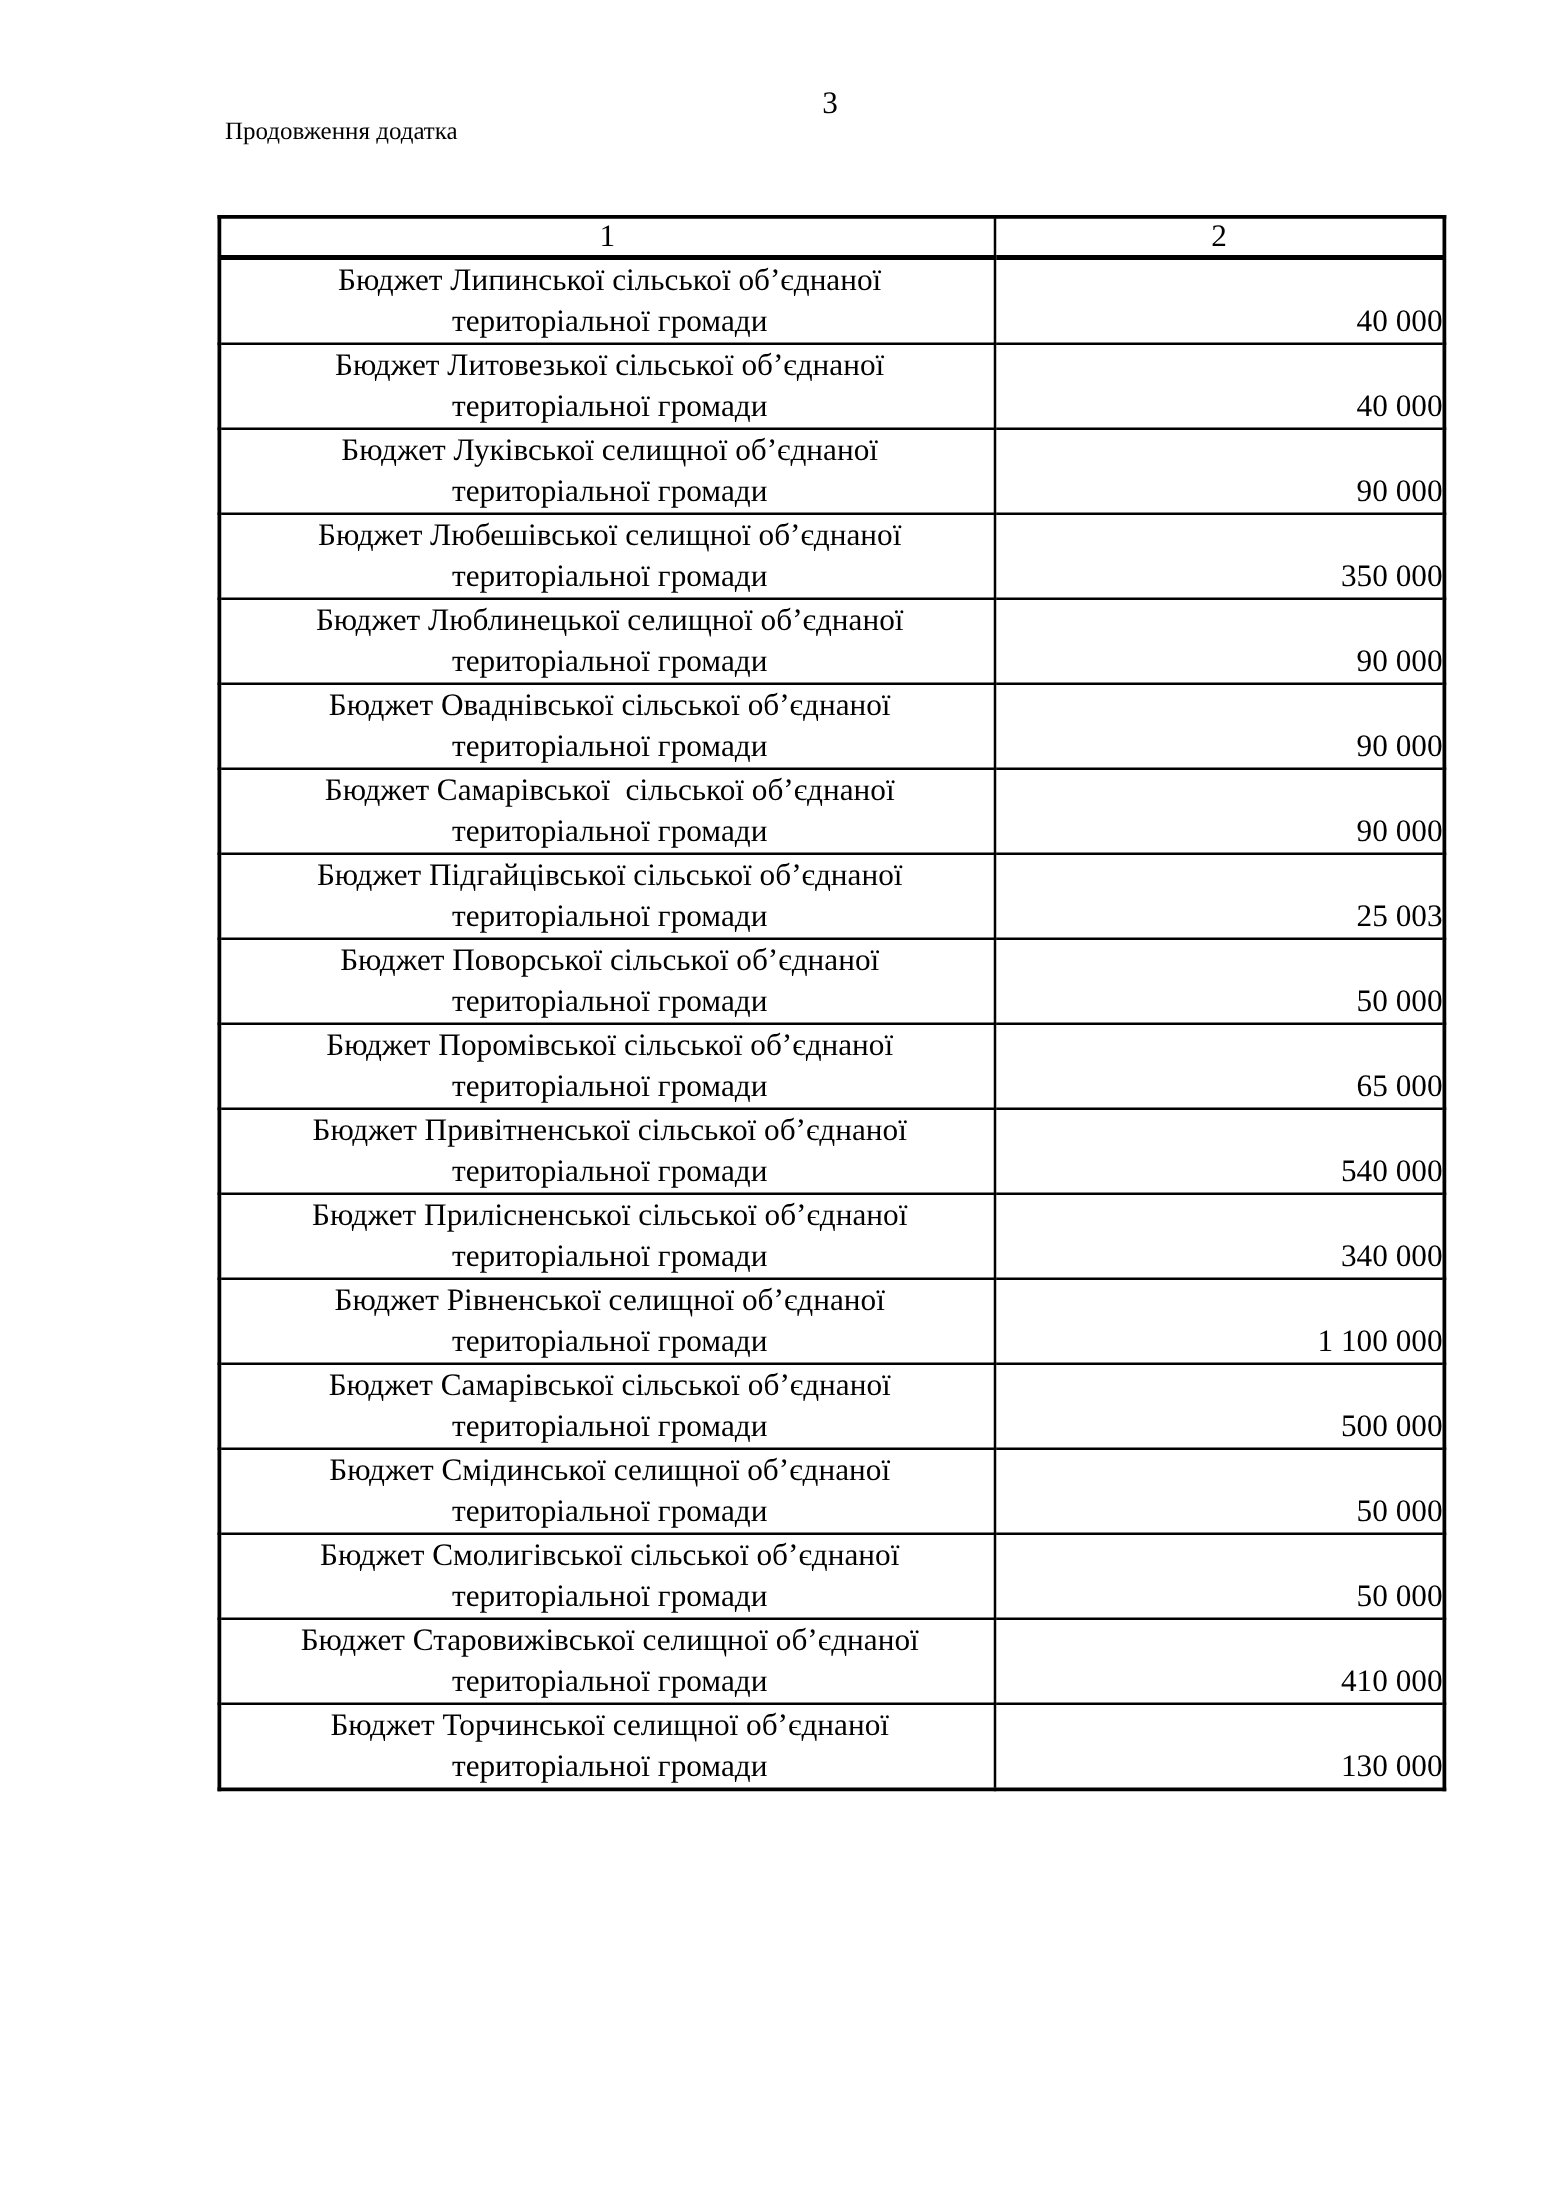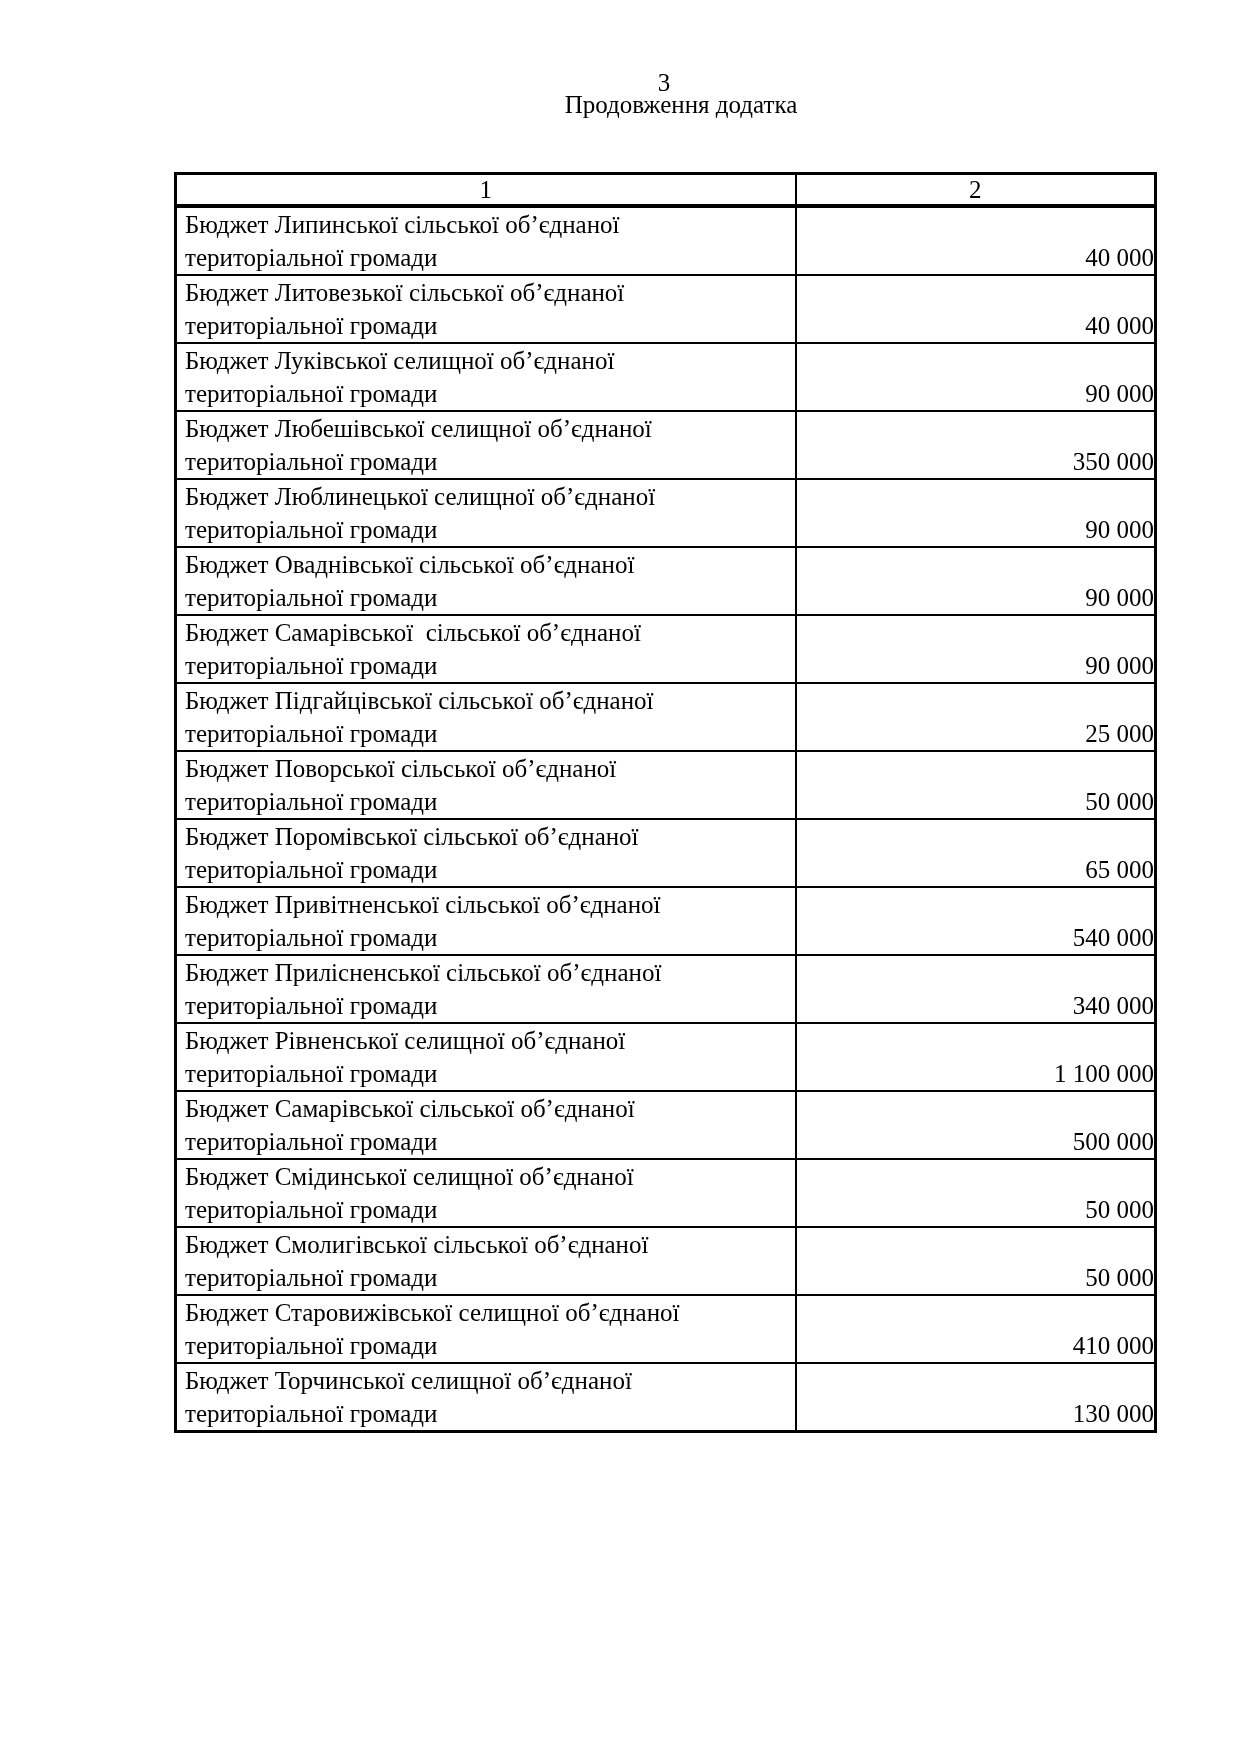--- a/index.html
+++ b/index.html
@@ -20,39 +20,40 @@
     top: 68px;
     left: 174px;
     width: 980px;
     text-align: center;
     font-size: 25px;
     line-height: 30px;
   }
   .continuation-note {
     position: absolute;
     top: 90px;
-    left: 190px;
+    left: 180px;
     width: 982px;
-    text-align: center;
-    font-size: 25px;
+    text-align: left;
+    font-size: 20px;
     line-height: 30px;
   }
   table.budget-table {
     position: absolute;
     top: 172px;
     left: 174px;
     width: 980px;
     border-collapse: collapse;
     table-layout: fixed;
     border: 3px solid #000000;
   }
   .budget-table th,
   .budget-table td {
     border: 2px solid #000000;
     padding: 0;
+    text-align: center;
   }
   .budget-table th {
     font-weight: normal;
     font-size: 25px;
     height: 29px;
     text-align: center;
     vertical-align: middle;
     border-bottom: 4px solid #000000;
   }
   .budget-table col.col-name  { width: 620px; }
@@ -166,21 +167,21 @@
       <div class="amount-line">90 000</div>
     </td>
   </tr>
 
   <tr>
     <td class="name-cell">
       <div class="cell-line">Бюджет Підгайцівської сільської об’єднаної</div>
       <div class="cell-line">територіальної громади</div>
     </td>
     <td class="amount-cell">
-      <div class="amount-line">25 000</div>
+      <div class="amount-line">25 003</div>
     </td>
   </tr>
 
   <tr>
     <td class="name-cell">
       <div class="cell-line">Бюджет Поворської сільської об’єднаної</div>
       <div class="cell-line">територіальної громади</div>
     </td>
     <td class="amount-cell">
       <div class="amount-line">50 000</div>

